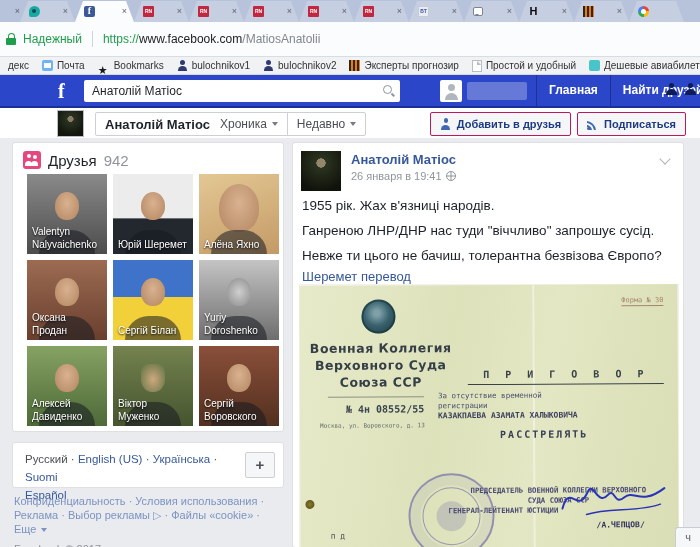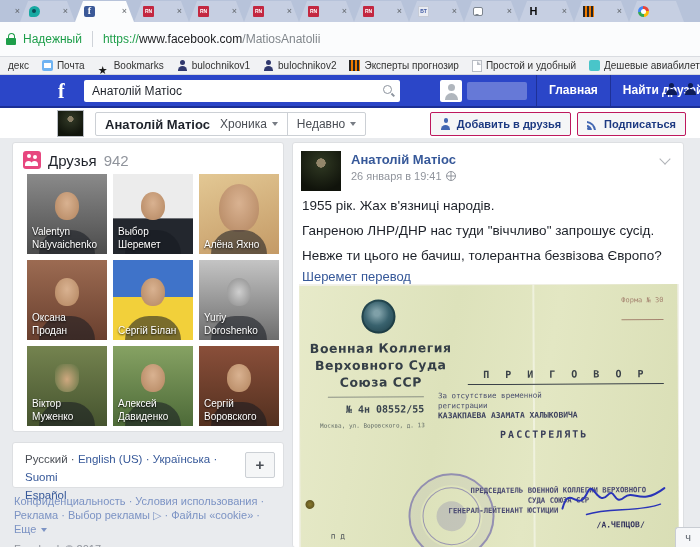--- a/index.html
+++ b/index.html
@@ -142,21 +142,21 @@
   .globe::before{content:"";position:absolute;left:50%;top:0;bottom:0;width:1px;background:#90949c;transform:translateX(-50%);}
   .globe::after{content:"";position:absolute;top:50%;left:0;right:0;height:1px;background:#90949c;transform:translateY(-50%);}
   .chev{position:absolute;right:14px;top:12px;width:7px;height:7px;border-right:1.5px solid #b0b3b8;border-bottom:1.5px solid #b0b3b8;transform:rotate(45deg);}
   .post-line{position:absolute;left:9px;font-size:13.5px;color:#1d2129;}
   .translate{position:absolute;left:9px;font-size:13px;color:#365899;}
 
   
   .docwrap{position:absolute;left:6px;top:141px;width:380px;height:268px;background:#f2f1ea;overflow:hidden;}
   .paper{position:absolute;inset:1px;background:linear-gradient(100deg,#e7eac9,#dde2bb 38%,#e3e7c3 62%,#d9deb5);transform:rotate(-.3deg);font-family:"DejaVu Sans Mono",monospace;color:#3c4650;}
   .paper::before{content:"";position:absolute;left:233px;top:0;bottom:0;width:2px;background:rgba(255,255,255,.45);}
-  .d-form{position:absolute;right:14px;top:12px;font-size:7px;color:#a58470;border-bottom:1px solid #a58470;padding-bottom:15px;}
+  .d-form{position:absolute;right:14px;top:12px;font-size:7px;color:#a58470;border-bottom:1px solid #a58470;padding-bottom:1px;}
   .d-emblem{position:absolute;left:62px;top:14px;width:34px;height:34px;border-radius:50%;background:radial-gradient(circle at 45% 40%,#7fa0a8 10%,#39626e 45%,#24454e 80%);box-shadow:inset 0 0 0 2px rgba(20,50,55,.55);}
   .d-org{position:absolute;left:2px;top:54px;width:158px;text-align:center;font:bold 12.5px/17px "DejaVu Sans",sans-serif;color:#353f47;letter-spacing:.5px;}
   .d-rule{position:absolute;left:28px;top:111px;width:96px;height:1px;background:rgba(70,76,84,.55);}
   .d-case{position:absolute;left:46px;top:118px;font-weight:bold;font-size:10px;color:#3a454f;}
   .d-addr{position:absolute;left:20px;top:136px;font-size:6px;color:#66706a;}
   .d-title{position:absolute;left:168px;top:84px;width:196px;text-align:center;font-weight:bold;font-size:10px;letter-spacing:5px;color:#3a4148;border-bottom:1.6px solid #3a4148;padding-bottom:4px;}
   .d-typed1{position:absolute;left:138px;top:106px;font-size:7.5px;color:#4a4f6e;}
   .d-typed2{position:absolute;left:138px;top:116px;font-size:7.5px;color:#4a4f6e;}
   .d-typed3{position:absolute;left:138px;top:126px;font-size:8px;font-weight:bold;color:#3d425e;}
   .d-verdict{position:absolute;left:200px;top:144px;font-size:10px;font-weight:bold;letter-spacing:2px;color:#383d58;}
@@ -332,39 +332,39 @@
       <div class="fr-hd">
         <span class="fr-ic"></span>
         <span class="fr-title">Друзья</span>
         <span class="fr-count">942</span>
       </div>
       <div class="grid">
         <div class="cell p1">
             <span class="pname">Valentyn Nalyvaichenko</span>
           </div>
         <div class="cell p2">
-            <span class="pname">Выбор Шеремет</span>
+            <span class="pname">Юрій Шеремет</span>
           </div>
         <div class="cell p3">
             <span class="pname">Алёна Яхно</span>
           </div>
         <div class="cell p4">
             <span class="pname">Оксана Продан</span>
           </div>
         <div class="cell p5">
             <span class="pname">Сергій Білан</span>
           </div>
         <div class="cell p6">
             <span class="pname">Yuriy Doroshenko</span>
           </div>
+        <div class="cell p7">
+            <span class="pname">Алексей Давиденко</span>
+          </div>
         <div class="cell p8">
             <span class="pname">Віктор Муженко</span>
-          </div>
-        <div class="cell p7">
-            <span class="pname">Алексей Давиденко</span>
           </div>
         <div class="cell p9">
             <span class="pname">Сергій Воровского</span>
           </div>
       </div>
     </div>
 
     <div class="card langcard">
       <span>Русский</span><span> · </span><span class="lang-link">English (US) · Українська · Suomi</span><br>
       <span class="lang-link">Español</span>

